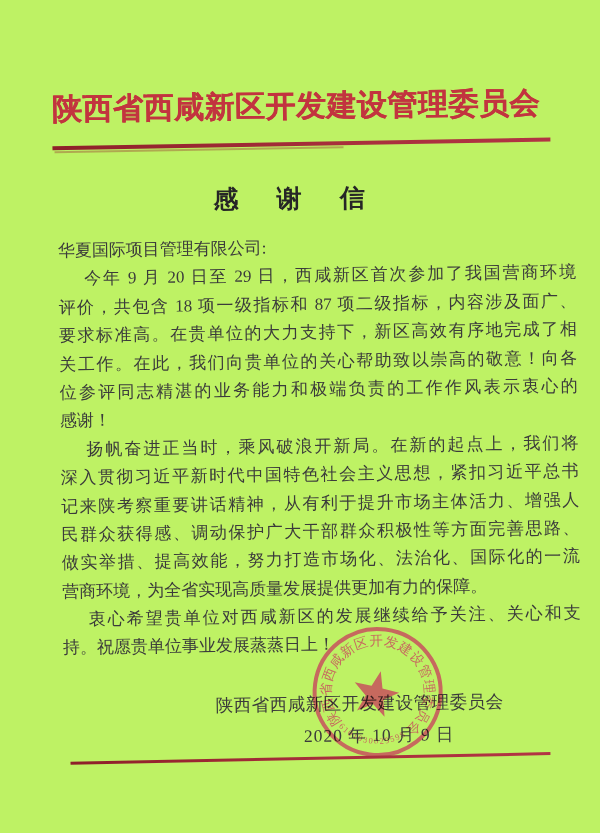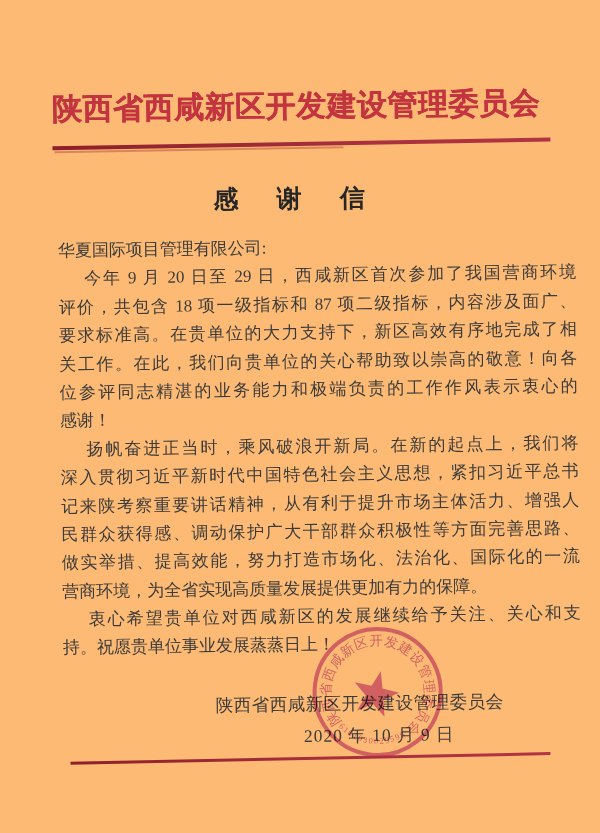--- a/index.html
+++ b/index.html
@@ -1,19 +1,19 @@
 <!DOCTYPE html>
 <html><head>
 <meta charset="utf-8">
 <style>
   html,body{margin:0;padding:0;}
   .page{
     position:relative;
     width:600px;height:833px;
-    background:#fdba74;
+    background:#bef264;
     overflow:hidden;
     font-family:"Liberation Serif", serif;
   }
   .sheet{
     position:absolute;inset:0;
     transform:rotate(-0.75deg);
     transform-origin:50% 50%;
   }
   
   .org-header{

